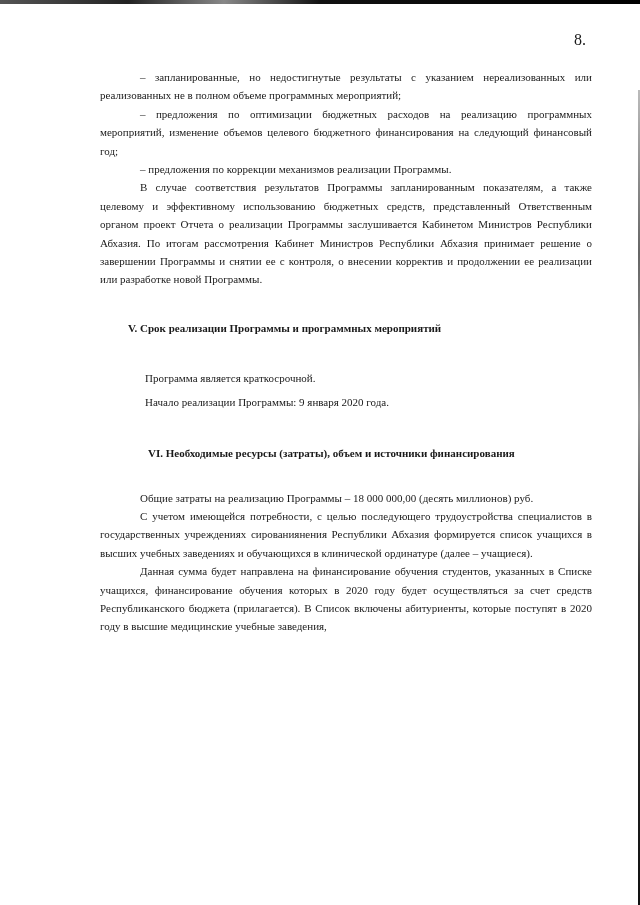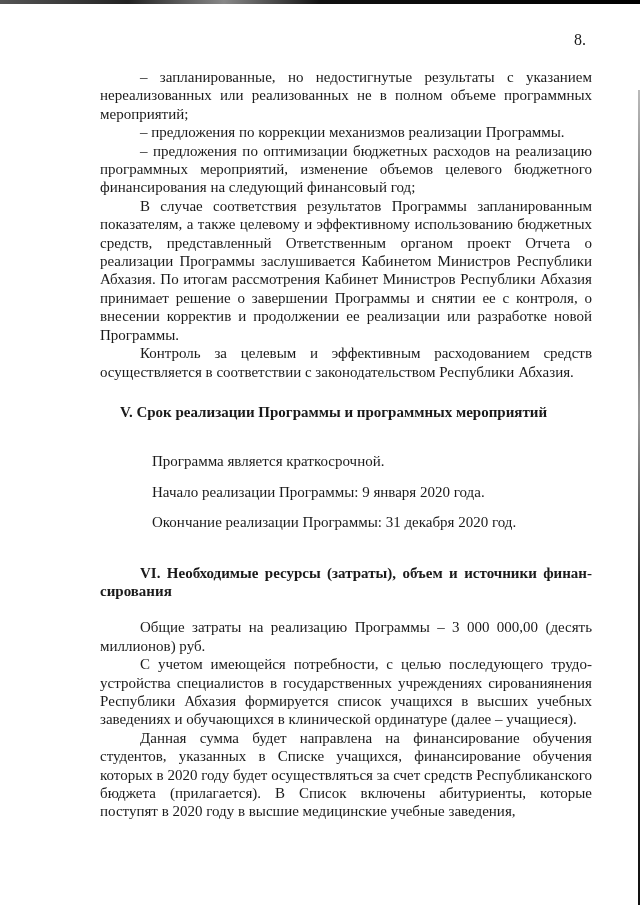--- a/index.html
+++ b/index.html
@@ -28,36 +28,36 @@
       top: 31px;
       left: 574px;
       font-size: 16px;
       line-height: 18px;
     }
     .content {
       position: absolute;
       left: 100px;
       top: 68px;
       width: 492px;
-      font-size: 15px;
+      font-size: 11px;
       line-height: 18.4px;
     }
     .p {
       margin: 0;
       text-align: justify;
       text-indent: 40px;
       hyphens: manual;
     }
     .plain {
-      margin: 12px;
+      margin: 5px;
       text-indent: 40px;
     }
     .heading {
       font-weight: bold;
-      margin: 0;
+      margin: 8px;
       text-indent: 20px;
     }
     .heading.justify {
       text-align: justify;
       text-indent: 40px;
       font-family: Liberation Serif, serif;
     }
     .gap-a { height: 22px; }
     .gap-b { height: 19px; }
     .gap-c { height: 18px; }
@@ -66,33 +66,31 @@
 </head>
 <body>
 
 <div class="scan-top"></div>
 <div class="scan-right"></div>
 
 <div class="page-number">8.</div>
 
 <div class="content">
   <p class="p">– запланированные, но недостигнутые результаты с указанием нереализованных или реализованных не в полном объеме программных мероприятий;</p>
+  <p class="p">– предложения по оптимизации бюджетных расходов на реализацию программных мероприятий, изменение объемов целевого бюджетного финансирования на следующий финансовый год;</p>
   <p class="p">– предложения по коррекции механизмов реализации Программы.</p>
-  <p class="p">– предложения по оптимизации бюджетных расходов на реализацию программных мероприятий, изменение объемов целевого бюджетного финансирования на следующий финансовый год;</p>
   <p class="p">В случае соответствия результатов Программы запланированным показателям, а также целевому и эффективному использованию бюджетных средств, представленный Ответственным органом проект Отчета о реализации Программы заслушивается Кабинетом Министров Республики Абхазия. По итогам рассмотрения Кабинет Министров Республики Абхазия  принимает решение о завершении Программы и снятии ее с контроля, о внесении корректив и продолжении  ее реализации или разработке новой Программы.</p>
-  <p class="p">Контроль за целевым и эффективным расходованием средств осуществляется в соответствии с законодательством Республики Абхазия.</p>
 
   <div class="gap-a"></div>
   <p class="heading">V. Срок реализации Программы и программных мероприятий</p>
   <div class="gap-b"></div>
 
   <p class="plain">Программа является краткосрочной.</p>
   <p class="plain">Начало реализации Программы: 9 января 2020 года.</p>
-  <p class="plain">Окончание реализации Программы: 31 декабря 2020 год.</p>
 
   <div class="gap-d"></div>
   <p class="heading justify">VI. Необходимые ресурсы (затраты), объем и источники финан­сирования</p>
   <div class="gap-c"></div>
 
-  <p class="p">Общие затраты на реализацию Программы – 3 000 000,00 (десять миллионов) руб.</p>
+  <p class="p">Общие затраты на реализацию Программы – 18 000 000,00 (десять миллионов) руб.</p>
   <p class="p">С учетом имеющейся потребности, с целью последующего трудо­устройства специалистов в государственных учреждениях сирования­нения Республики Абхазия формируется список учащихся в высших учебных заведениях и обучающихся в клинической ординатуре (далее – учащиеся).</p>
   <p class="p">Данная сумма будет направлена на финансирование обучения студентов, указанных в Списке учащихся, финансирование обучения которых в 2020 году будет осуществляться за счет средств Республи­канского бюджета (прилагается). В Список включены абитуриенты, которые поступят в 2020 году в  высшие медицинские учебные заведения,</p>
 </div>
 
 </body></html>

